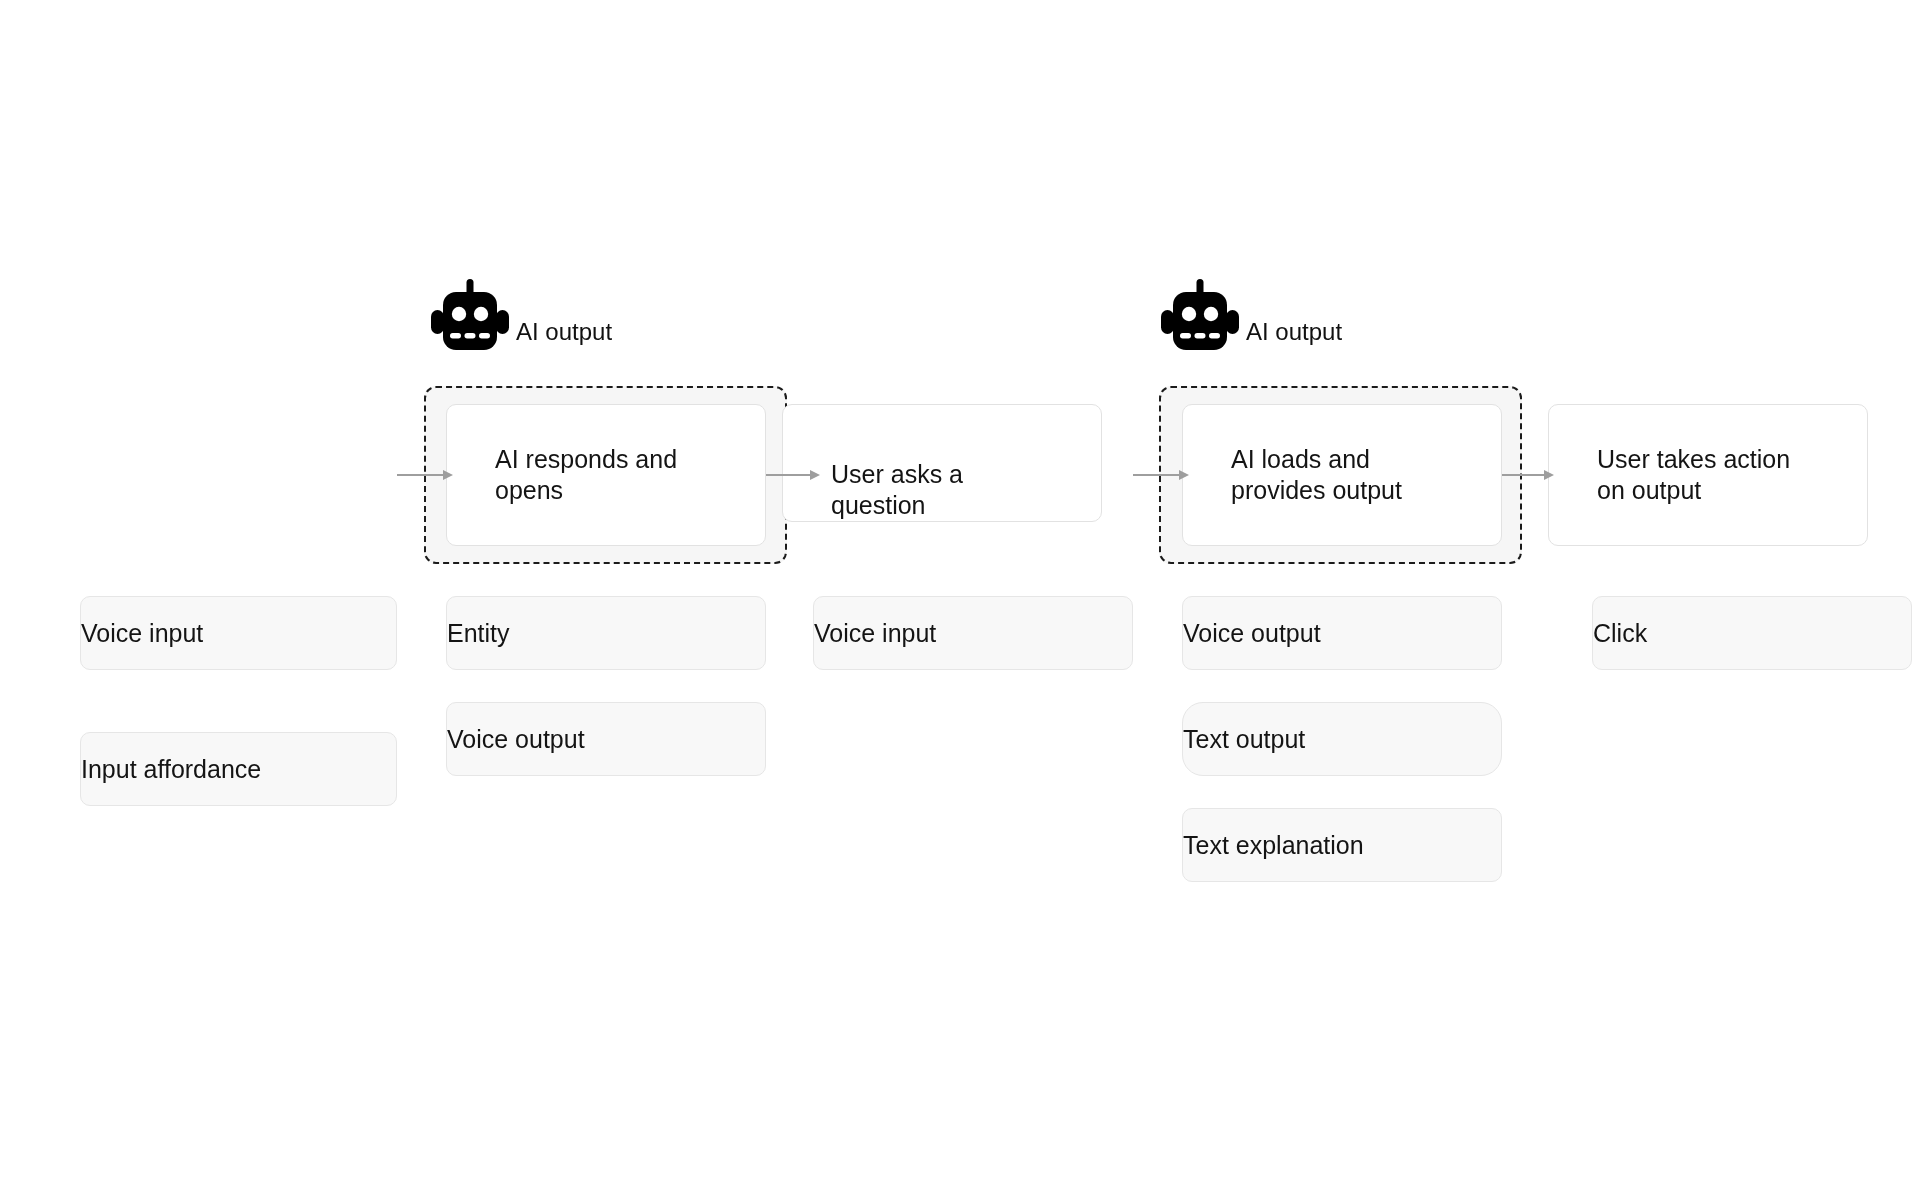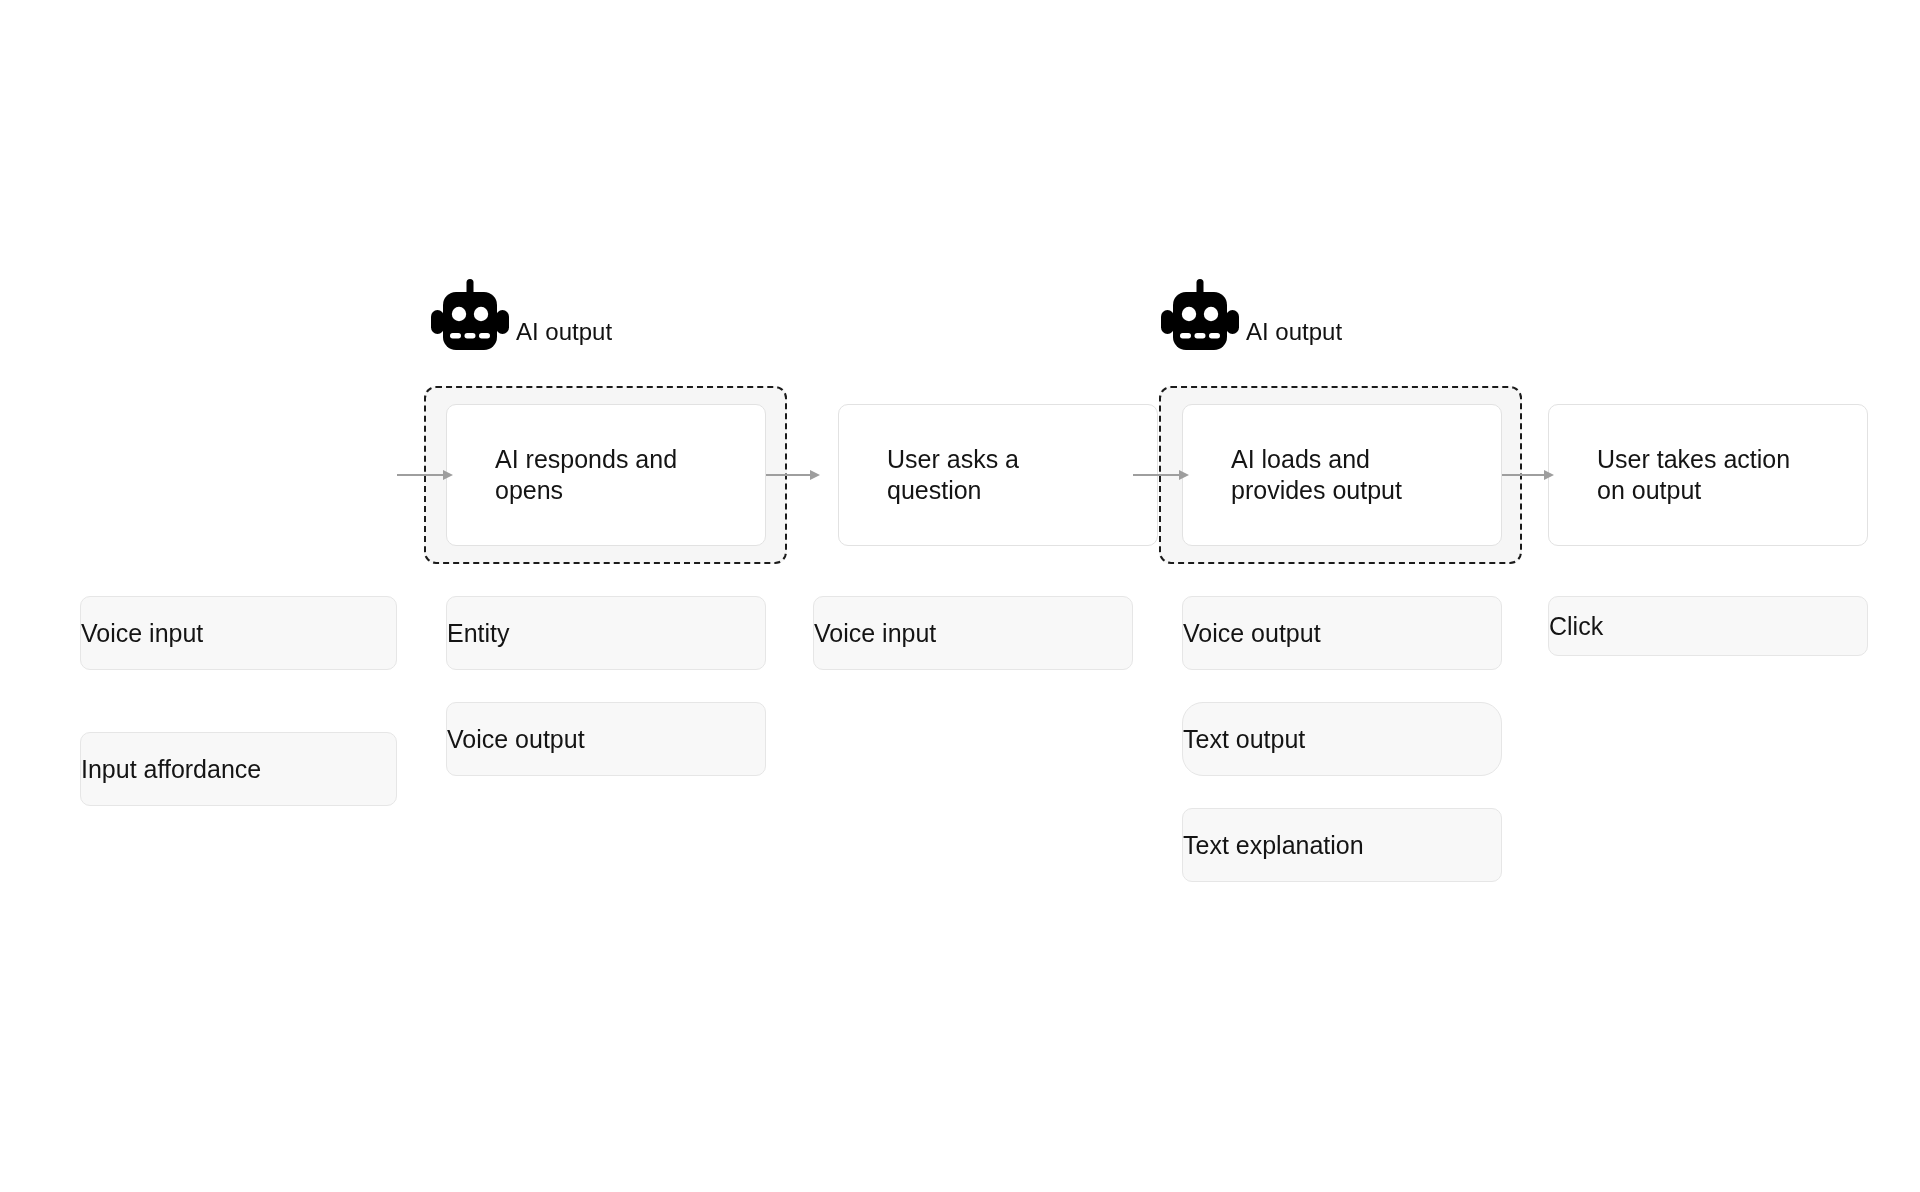--- a/index.html
+++ b/index.html
@@ -141,21 +141,21 @@
 
   <div class="group-box" style="left:424px; top:386px; width:363px; height:178px;"></div>
   <div class="group-box" style="left:1159px; top:386px; width:363px; height:178px;"></div>
 
 
   <div class="step-box" style="left:446px; top:404px; width:320px; height:142px;">
     <span class="step-text">AI responds and
 opens</span>
   </div>
 
-  <div class="step-box" style="left:838px; top:404px; width:320px; height:142px;">
+  <div class="step-box" style="left:782px; top:404px; width:320px; height:118px;align-items:flex-end;">
     <span class="step-text">User asks a
 question</span>
   </div>
 
   <div class="step-box" style="left:1182px; top:404px; width:320px; height:142px;">
     <span class="step-text">AI loads and
 provides output</span>
   </div>
 
   <div class="step-box" style="left:1548px; top:404px; width:320px; height:142px;">
@@ -212,17 +212,17 @@
   <div class="tag-box" style="left:1182px; top:596px; width:320px; height:74px;">
     <span class="tag-text">Voice output</span>
   </div>
   <div class="tag-box" style="left:1182px; top:702px; width:320px; height:74px;border-radius:21px;">
     <span class="tag-text">Text output</span>
   </div>
   <div class="tag-box" style="left:1182px; top:808px; width:320px; height:74px;">
     <span class="tag-text">Text explanation</span>
   </div>
 
-  <div class="tag-box" style="left:1548px; top:596px; width:320px; height:60px;">
+  <div class="tag-box" style="left:1592px; top:596px; width:320px; height:74px;">
     <span class="tag-text">Click</span>
   </div>
 
 </div>
 
 </body></html>

